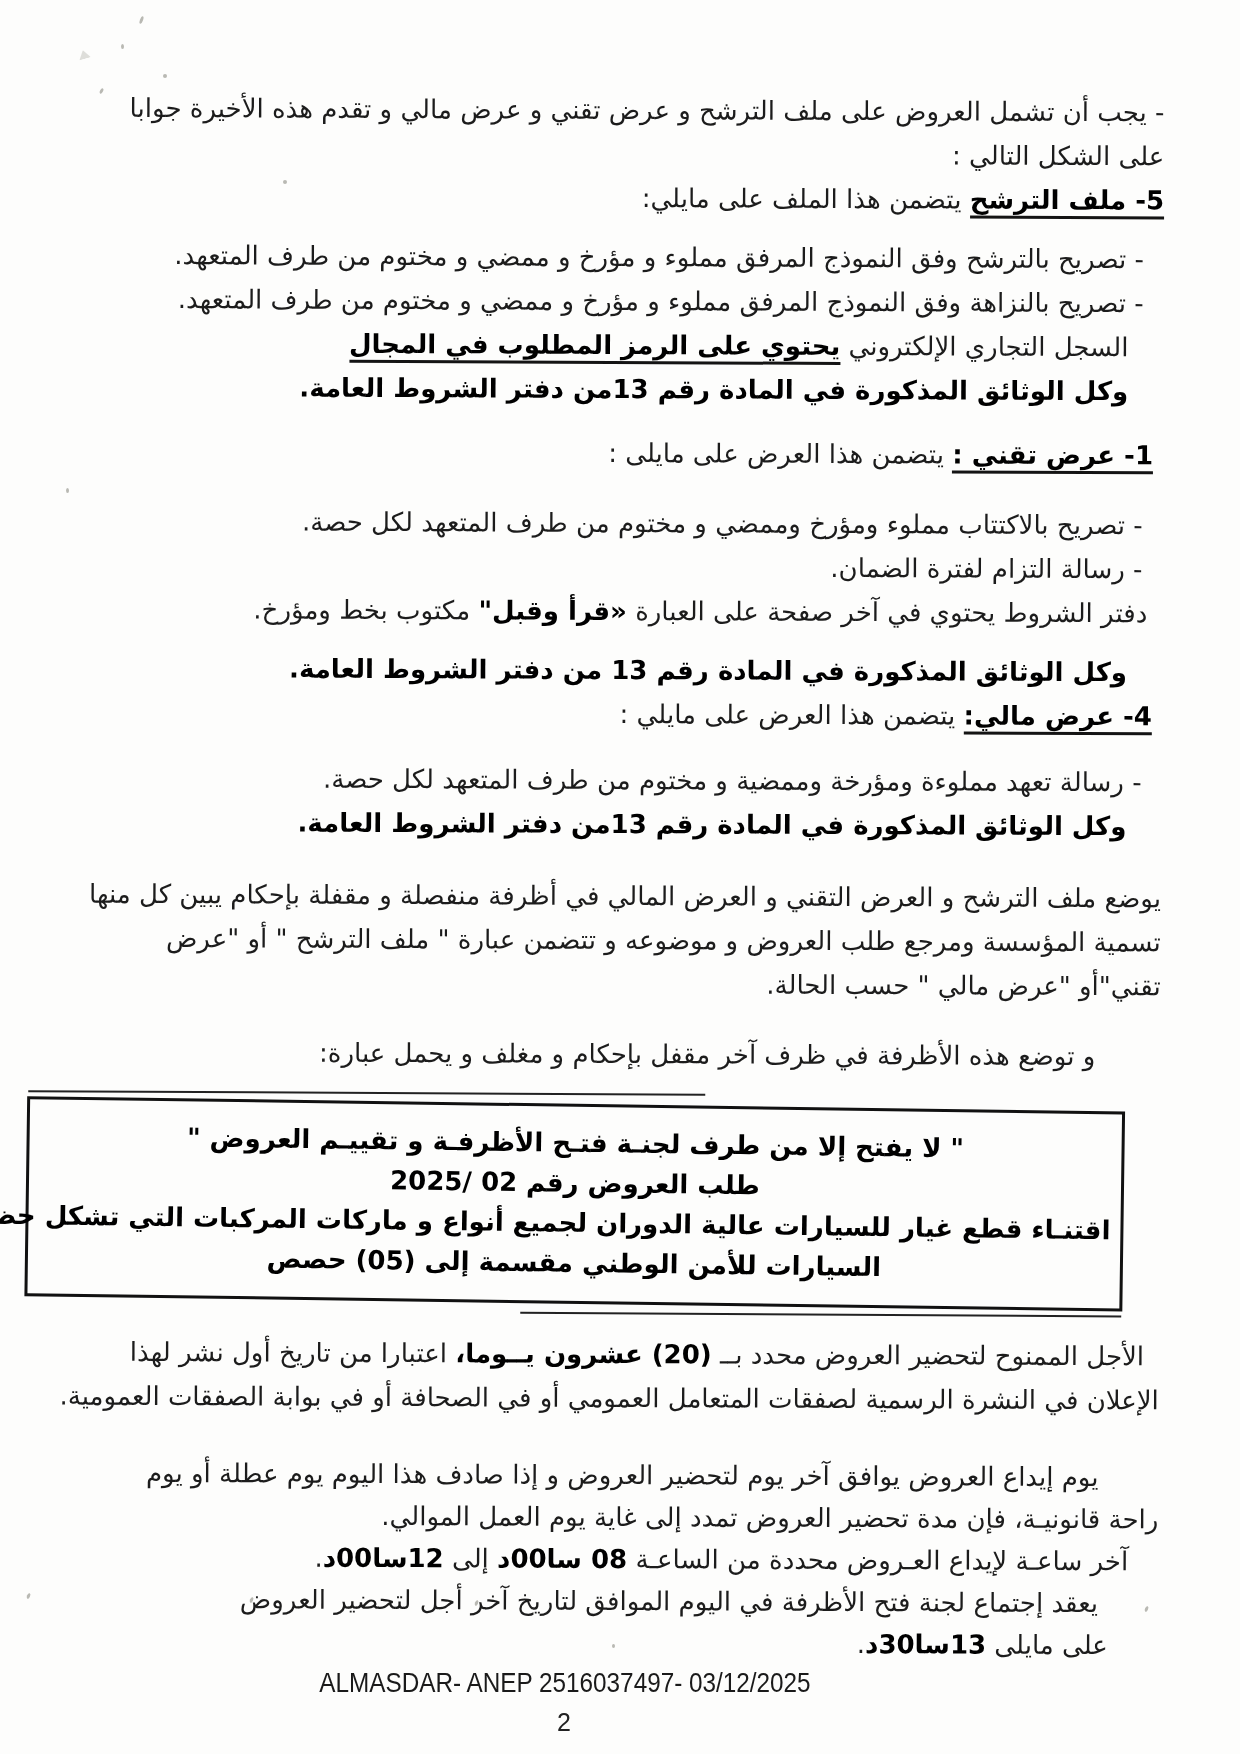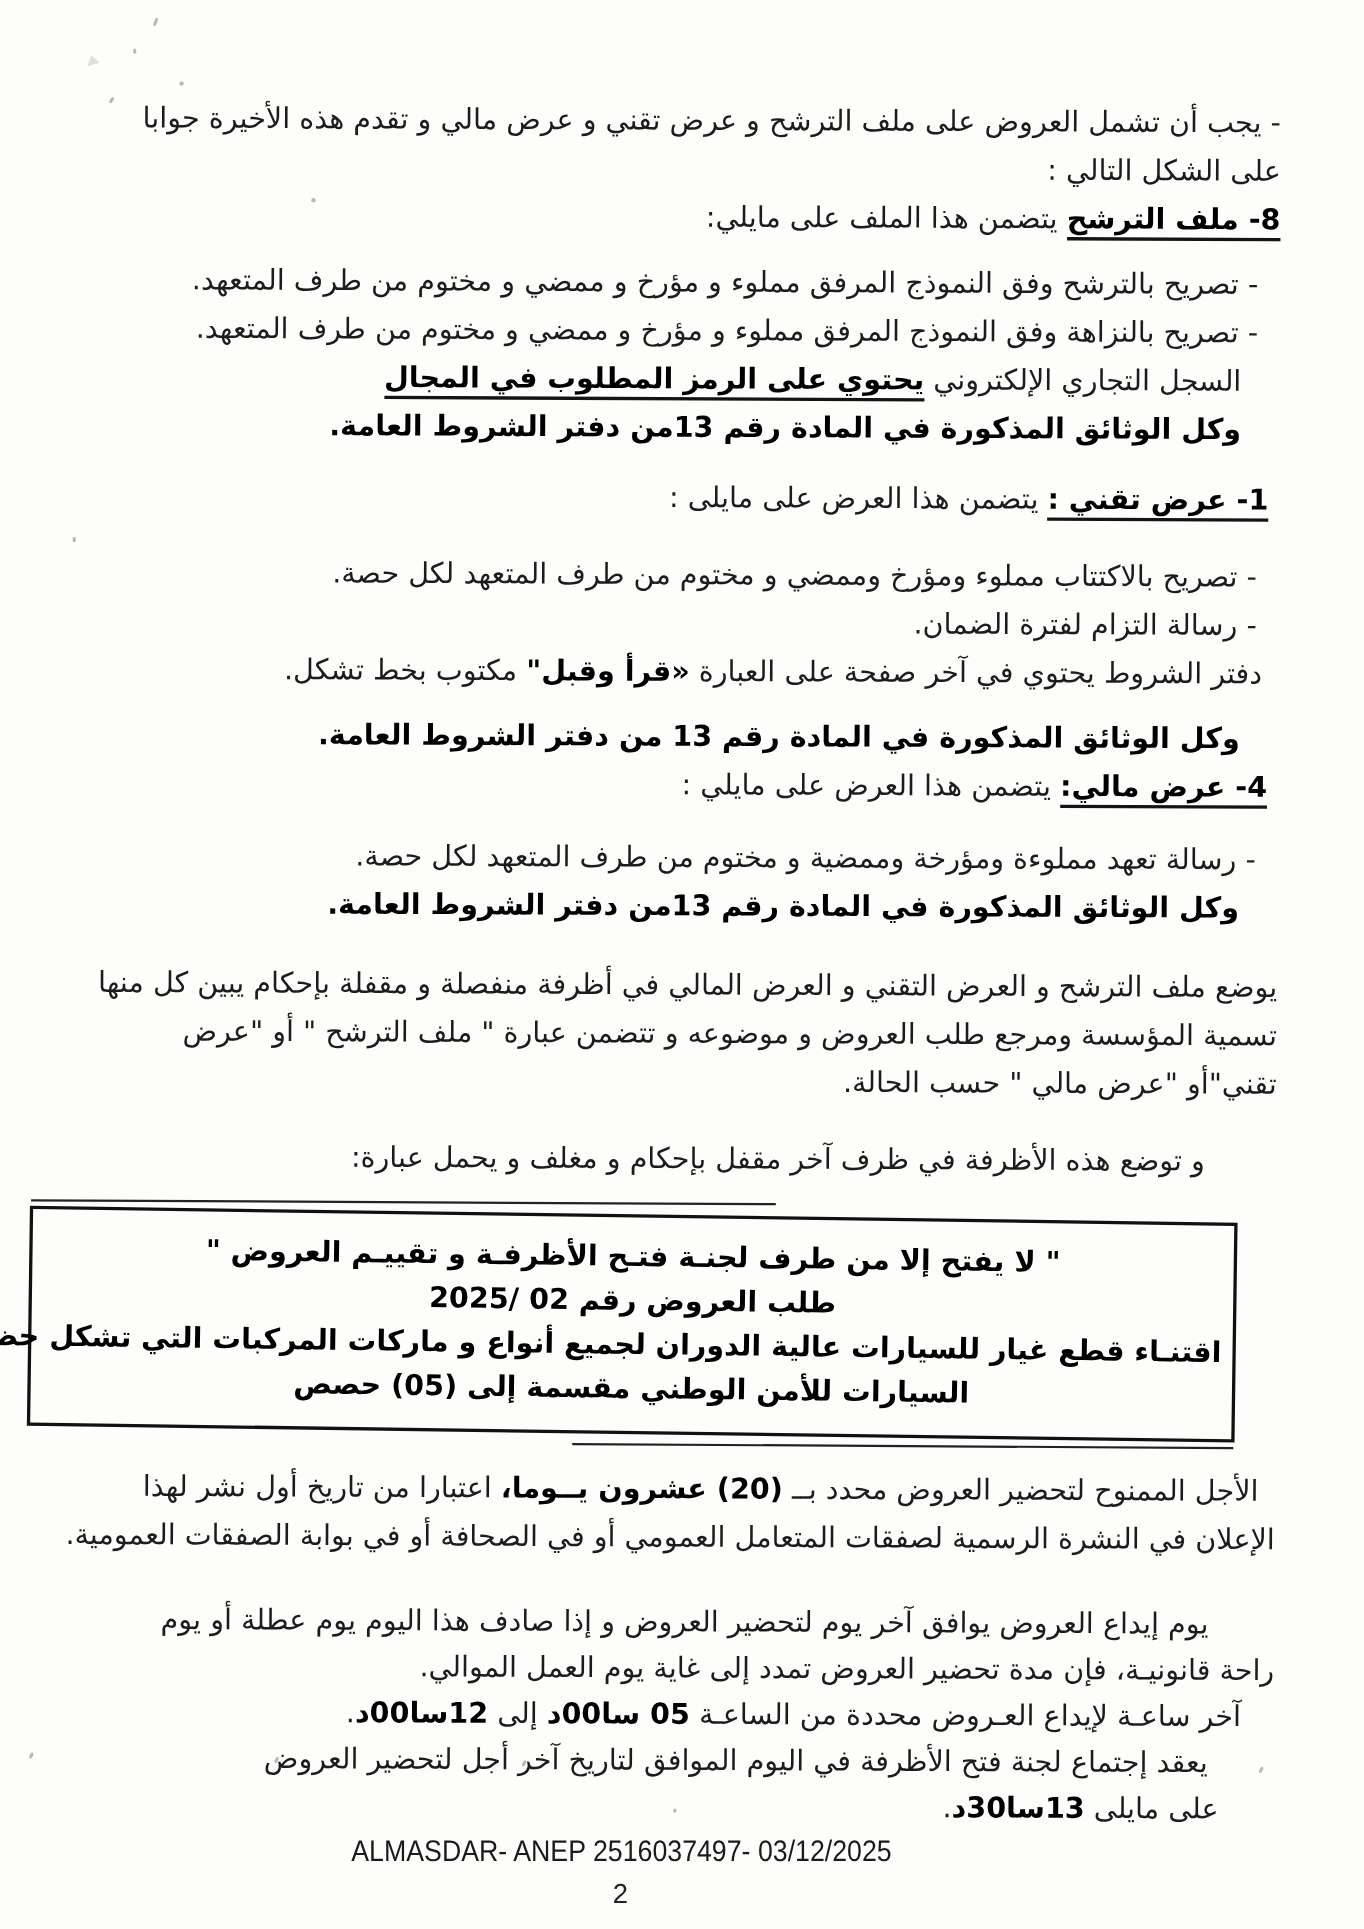--- a/index.html
+++ b/index.html
@@ -94,32 +94,32 @@
   <div class="speck" style="left:690px;top:1602px;width:3px;height:6px;transform:rotate(25deg);"></div>
   <div class="speck" style="left:905px;top:1604px;width:3px;height:6px;transform:rotate(25deg);"></div>
   <div class="speck" style="left:1145px;top:1606px;width:3px;height:6px;transform:rotate(25deg);"></div>
   <div class="speck" style="left:612px;top:1644px;width:3px;height:4px;"></div>
 
   <div class="content">
 
     <p class="ln">- يجب أن تشمل العروض على ملف الترشح و عرض تقني و عرض مالي و تقدم هذه الأخيرة  جوابا</p>
     <p class="ln">على الشكل التالي :</p>
 
-    <p class="ln"><span class="b u">8-  ملف الترشح</span><span> يتضمن هذا الملف على مايلي:</span></p>
+    <p class="ln"><span class="b u">5-  ملف الترشح</span><span> يتضمن هذا الملف على مايلي:</span></p>
 
     <p class="ln ind20 gap15">- تصريح بالترشح  وفق النموذج المرفق مملوء و مؤرخ و ممضي و مختوم من طرف المتعهد.</p>
     <p class="ln ind20">- تصريح بالنزاهة وفق النموذج المرفق مملوء و مؤرخ و ممضي و مختوم من طرف المتعهد.</p>
     <p class="ln ind35"><span>السجل التجاري الإلكتروني </span><span class="b u">يحتوي على الرمز المطلوب في المجال</span></p>
     <p class="ln ind35 b">وكل الوثائق المذكورة في المادة رقم 13من دفتر الشروط العامة.</p>
 
     <p class="ln ind10 gap20"><span class="b u">1- عرض تقني :</span><span> يتضمن هذا العرض على مايلى :</span></p>
 
     <p class="ln ind20 gap26">- تصريح بالاكتتاب مملوء ومؤرخ وممضي و مختوم من طرف المتعهد لكل حصة.</p>
     <p class="ln ind20">- رسالة التزام لفترة الضمان.</p>
-    <p class="ln ind15"><span>دفتر الشروط يحتوي في آخر صفحة على العبارة </span><span class="b">«قرأ وقبل"</span><span> مكتوب بخط تشكل.</span></p>
+    <p class="ln ind15"><span>دفتر الشروط يحتوي في آخر صفحة على العبارة </span><span class="b">«قرأ وقبل"</span><span> مكتوب بخط ومؤرخ.</span></p>
 
     <p class="ln ind35 b gap15">وكل الوثائق المذكورة في المادة رقم 13 من دفتر الشروط العامة.</p>
 
     <p class="ln ind10"><span class="b u">4-  عرض  مالي:</span><span> يتضمن هذا العرض على مايلي :</span></p>
 
     <p class="ln ind20 gap22">- رسالة تعهد مملوءة ومؤرخة وممضية و مختوم من طرف المتعهد لكل حصة.</p>
     <p class="ln ind35 b">وكل الوثائق المذكورة في المادة رقم 13من دفتر الشروط العامة.</p>
 
     <div class="gap28">
       <p class="ln">يوضع ملف الترشح و العرض التقني و العرض المالي في أظرفة منفصلة و مقفلة بإحكام يبين كل منها</p>
@@ -137,21 +137,21 @@
     </div>
 
     <div class="gap28">
       <p class="ln ind15"><span>الأجل الممنوح لتحضير العروض محدد بــ </span><span class="b">(20) عشرون يــوما،</span><span> اعتبارا من تاريخ أول نشر لهذا</span></p>
       <p class="ln">الإعلان في النشرة الرسمية لصفقات المتعامل العمومي أو في الصحافة أو في بوابة الصفقات العمومية.</p>
     </div>
 
     <div class="bottom-sec gap34">
       <p class="ln ind60">يوم إيداع العروض يوافق آخر يوم لتحضير العروض و إذا صادف هذا اليوم يوم عطلة أو يوم</p>
       <p class="ln">راحة قانونيـة، فإن مدة تحضير العروض تمدد إلى غاية يوم العمل الموالي.</p>
-      <p class="ln ind30"><span>آخر ساعـة لإيداع العـروض محددة من الساعـة </span><span class="b">05 سا00د</span><span> إلى </span><span class="b">12سا00د</span><span>.</span></p>
+      <p class="ln ind30"><span>آخر ساعـة لإيداع العـروض محددة من الساعـة </span><span class="b">08 سا00د</span><span> إلى </span><span class="b">12سا00د</span><span>.</span></p>
       <p class="ln ind60">يعقد إجتماع لجنة فتح الأظرفة في اليوم الموافق لتاريخ آخر أجل لتحضير العروض</p>
       <p class="ln ind50"><span>على مايلى </span><span class="b">13سا30د</span><span>.</span></p>
     </div>
 
   </div>
 
   <div class="footer">ALMASDAR- ANEP 2516037497- 03/12/2025</div>
   <div class="pagenum">2</div>
 
 </div>

